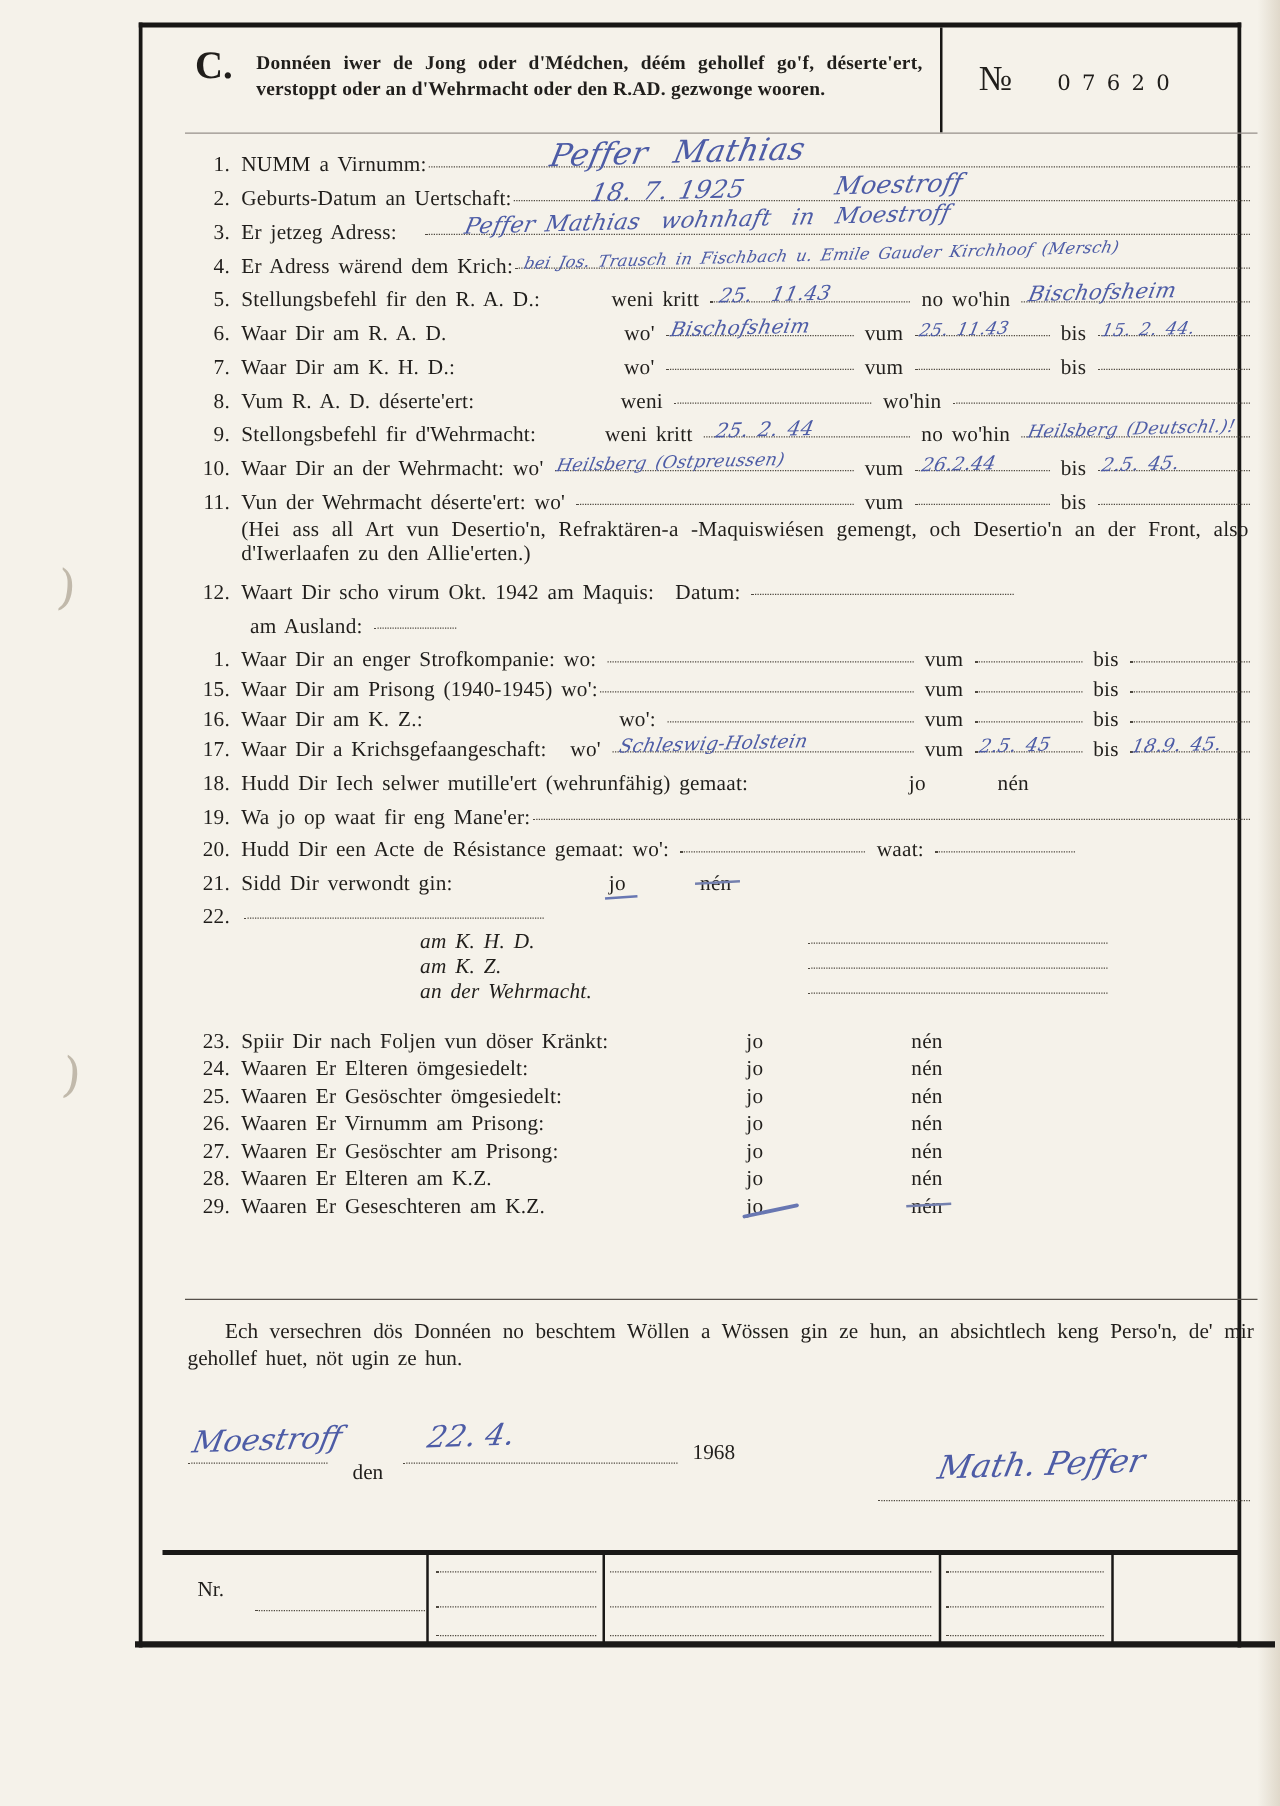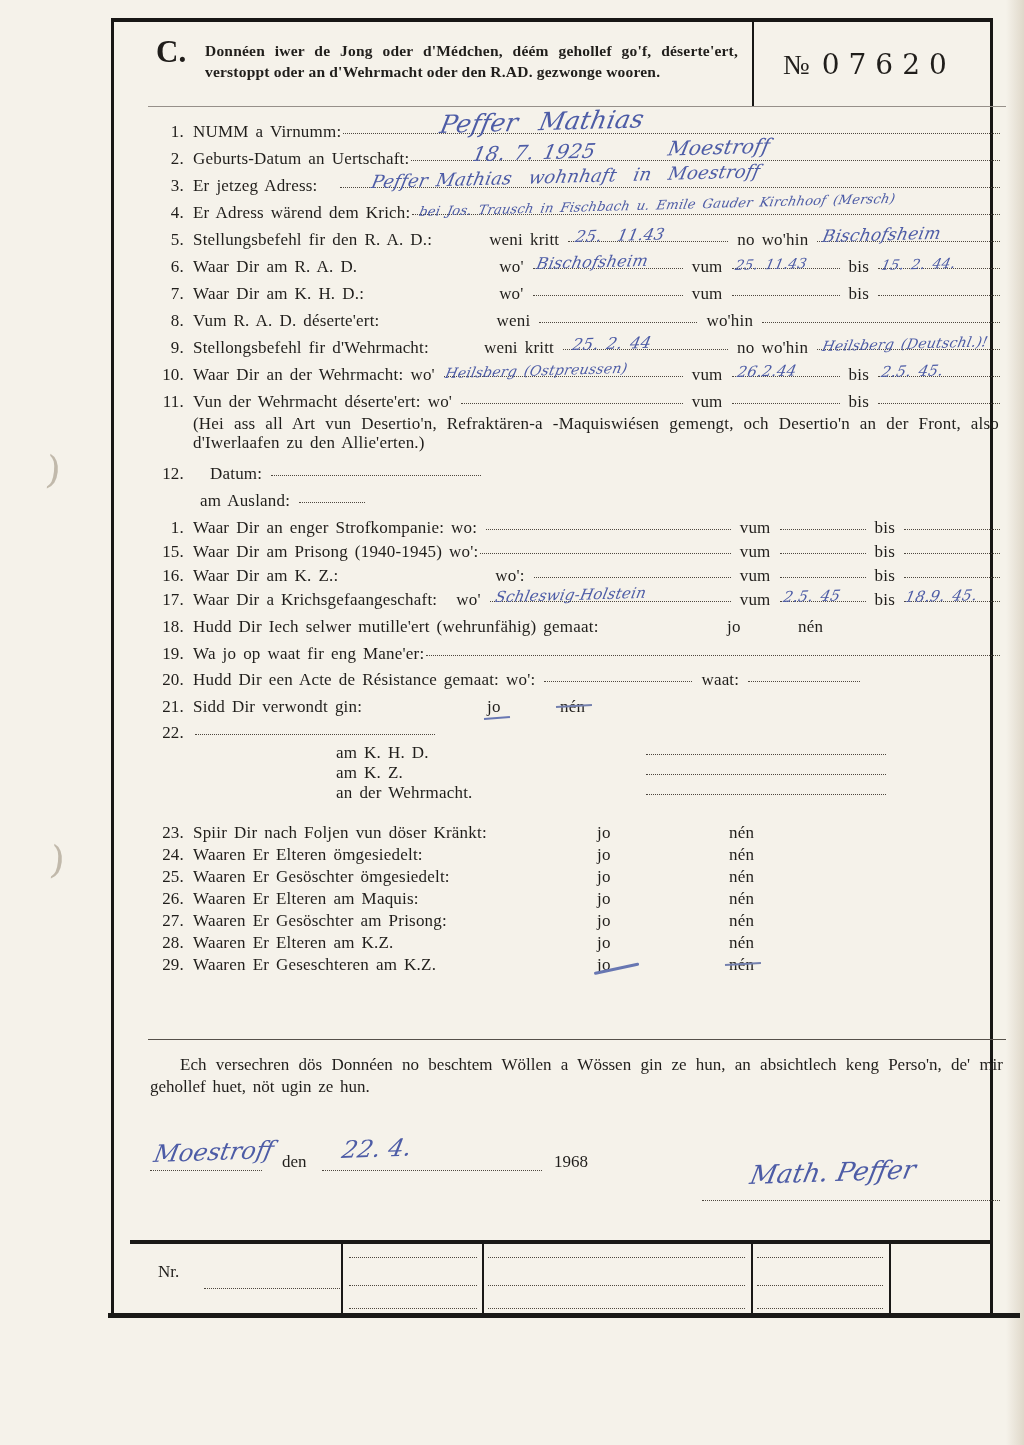--- a/index.html
+++ b/index.html
@@ -16,40 +16,40 @@
   .fr-top{left:111px;top:18px;width:882px;height:4px;}
   .fr-left{left:111px;top:18px;width:3px;height:1300px;}
   .fr-right{left:990px;top:18px;width:3px;height:1300px;}
   
   .hdr-letter{position:absolute;left:156px;top:34px;font-size:31px;font-weight:700;}
   .hdr-title{position:absolute;left:205px;top:40px;width:533px;font-size:15.5px;
     font-weight:700;line-height:21px;text-align:justify;letter-spacing:.2px;}
   .hdr-div{position:absolute;left:752px;top:22px;width:2px;height:84px;background:#181715;}
   .hdr-no{position:absolute;left:783px;top:48px;display:flex;align-items:baseline;}
   .no-sign{font-size:28px;}
-  .no-val{font-size:28px;letter-spacing:9px;margin-left:12px;font-family:"DejaVu Serif",serif;text-align:center;}
+  .no-val{font-size:17px;letter-spacing:9px;margin-left:36px;font-family:"DejaVu Serif",serif;text-align:center;}
   .hdr-rule{position:absolute;left:148px;top:106px;width:858px;border-top:1px solid #96908a;}
   
   .rows{position:absolute;left:150px;top:122px;width:852px;font-size:17px;
     word-spacing:2.5px;letter-spacing:.2px;}
   .row{margin-bottom:7px;}
   .line{display:flex;align-items:baseline;position:relative;line-height:20px;}
   .num{flex:none;width:34px;text-align:right;margin-right:9px;}
   .lab{flex:none;white-space:pre;}
   .lab.wrap{white-space:normal;flex:1 1 auto;}
   .il{flex:none;white-space:pre;padding:0 7px;}
   .sp{flex:none;height:1px;}
   .dots{flex:none;position:relative;height:0;border-bottom:1.6px dotted #4e483f;
     transform:translateY(-3px);margin:0 2px;}
   .dots.grow{flex:1 1 30px;}
   .hw{position:absolute;left:8px;bottom:-4px;font-family:"DejaVu Serif",serif;
     font-style:italic;color:#4d5ca6;white-space:pre;line-height:1;
     transform:skewX(-13deg) rotate(-1.6deg);transform-origin:left bottom;}
   .note{margin-left:43px;width:806px;text-align:justify;line-height:19px;margin-top:2px;}
-  .sublab{flex:none;width:308px;white-space:pre;}
+  .sublab{flex:none;width:308px;white-space:pre;font-style:italic;}
   .cho{position:absolute;bottom:0;font-size:17px;}
   .cm-u::after{content:"";position:absolute;left:-3px;right:-9px;bottom:-2px;height:2px;
     background:#6877b2;transform:rotate(-4deg);}
   .cm-sl::after{content:"";position:absolute;left:-3px;bottom:1px;width:46px;height:2.5px;
     background:#6877b2;transform:rotate(-12deg);transform-origin:left center;border-radius:2px;}
   .cm-s::after{content:"";position:absolute;left:-4px;right:-7px;top:8px;height:2.2px;
     background:#7480ae;transform:rotate(-3deg);}
   
   .rows .row:nth-child(12){margin-top:12px;}
   .rows .row:nth-child(n+14):nth-child(-n+16){margin-bottom:4px;}
@@ -235,20 +235,21 @@
         <span class="il">vum</span>
         <span class="dots" style="width: 108px;"></span>
         <span class="il">bis</span>
         <span class="dots" style="width: 122px;"></span>
       </div>
       <div class="note">(Hei ass all Art vun Desertio'n, Refraktären-a -Maquiswiésen gemengt, och Desertio'n an der Front, also d'Iwerlaafen zu den Allie'erten.)</div>
     </div>
     <div class="row">
       <div class="line">
         <span class="num">12.</span>
+        <span class="lab">Waart Dir scho virum Okt. 1942 am Maquis:</span>
         <span class="sp" style="width: 10px;"></span>
         <span class="il">Datum:</span>
         <span class="dots" style="width: 210px;"></span>
       </div>
     </div>
     <div class="row">
       <div class="line">
         <span class="num"></span>
         <span class="il">am Ausland:</span>
         <span class="dots" style="width: 66px;"></span>
@@ -386,21 +387,21 @@
       <div class="line">
         <span class="num">25.</span>
         <span class="lab">Waaren Er Gesöschter ömgesiedelt:</span>
         <span class="cho" style="left: 447px;">jo</span>
         <span class="cho" style="left: 579px;">nén</span>
       </div>
     </div>
     <div class="row">
       <div class="line">
         <span class="num">26.</span>
-        <span class="lab">Waaren Er Elteren am Maquis:</span>
+        <span class="lab">Waaren Er Virnumm am Prisong:</span>
         <span class="cho" style="left: 447px;">jo</span>
         <span class="cho" style="left: 579px;">nén</span>
       </div>
     </div>
     <div class="row">
       <div class="line">
         <span class="num">27.</span>
         <span class="lab">Waaren Er Gesöschter am Prisong:</span>
         <span class="cho" style="left: 447px;">jo</span>
         <span class="cho" style="left: 579px;">nén</span>
@@ -423,21 +424,21 @@
       </div>
     </div>
   </div>
 
 <div class="decl-rule"></div>
 <div class="decl">Ech versechren dös Donnéen no beschtem Wöllen a Wössen gin ze hun, an absichtlech keng Perso'n, de' mir gehollef huet, nöt ugin ze hun.</div>
 
 <div class="sig">
   <div class="dl" style="left:0;top:40px;width:112px;"></div>
   <div class="hw2" style="left:2px;top:12px;font-size:24px;">Moestroff</div>
-  <span style="position:absolute;left:132px;top:22px;">den</span>
+  <span style="position:absolute;left:132px;top:38px;">den</span>
   <div class="dl" style="left:172px;top:40px;width:220px;"></div>
   <div class="hw2" style="left:190px;top:8px;font-size:24px;">22. 4.</div>
   <span style="position:absolute;left:404px;top:22px;">1968</span>
   <div class="dl" style="left:552px;top:70px;width:298px;"></div>
   <div class="hw2" style="left:598px;top:32px;font-size:26px;">Math. Peffer</div>
 </div>
 
 <div class="tl" style="left:130px;top:1240px;width:862px;height:4px;"></div>
 <div class="tl" style="left:108px;top:1313px;width:912px;height:5px;"></div>
 <div class="tl" style="left:341px;top:1240px;width:2px;height:75px;"></div>

